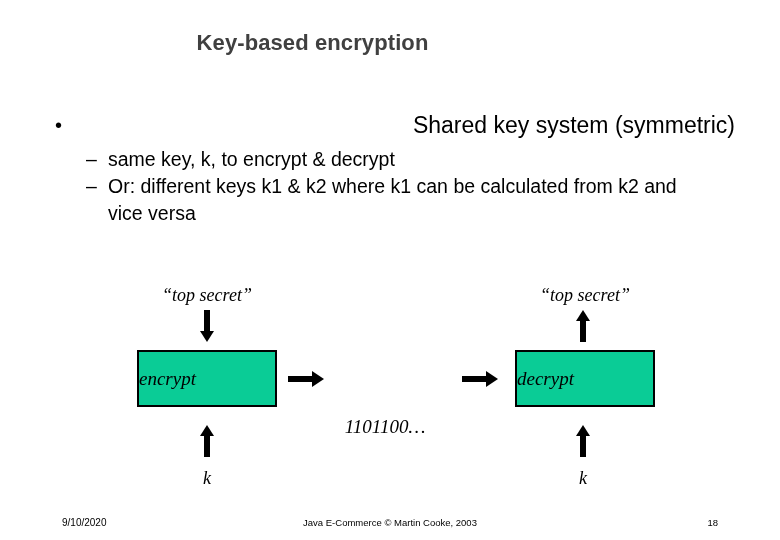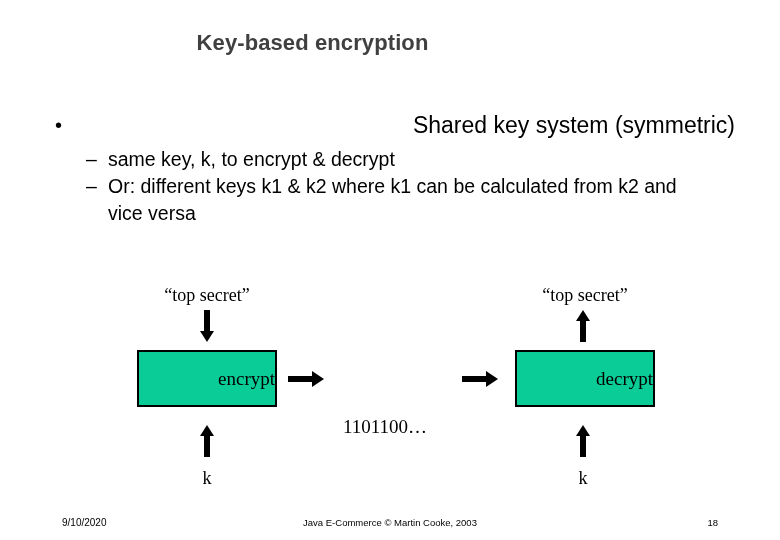--- a/index.html
+++ b/index.html
@@ -74,51 +74,51 @@
 
   
   .diagram {
     position: absolute;
     left: 0;
     top: 0;
     width: 780px;
     height: 540px;
     pointer-events: none;
   }
-  .diagram > * { pointer-events: auto; }
+  .diagram > * { pointer-events: auto; font-style: italic; }
 
   .serif-label {
     position: absolute;
     font-family: "Liberation Serif", serif;
     font-size: 18px;
     color: #000000;
     white-space: nowrap;
     text-align: center;
   }
 
   .proc-box {
     position: absolute;
     box-sizing: border-box;
     border: 2px solid #000000;
     background: #0ACC96;
     display: flex;
     align-items: center;
-    justify-content: flex-end;
+    justify-content: flex-start;
     font-family: "Liberation Serif", serif;
     font-size: 19px;
     color: #000000;
   }
 
   
   .caption-left  { left: 137px; top: 285px; width: 140px; }
   .caption-right { left: 515px; top: 285px; width: 140px; }
 
   
   .box-encrypt { left: 137px; top: 350px; width: 140px; height: 57px; }
-  .box-decrypt { left: 515px; top: 350px; width: 140px; height: 57px; padding-left: 10px; }
+  .box-decrypt { left: 515px; top: 350px; width: 140px; height: 57px; }
 
   
   .cipher-text {
     left: 330px;
     top: 368px;
     width: 110px;
     font-size: 19px;
     margin-top: 48px;
   }
 

